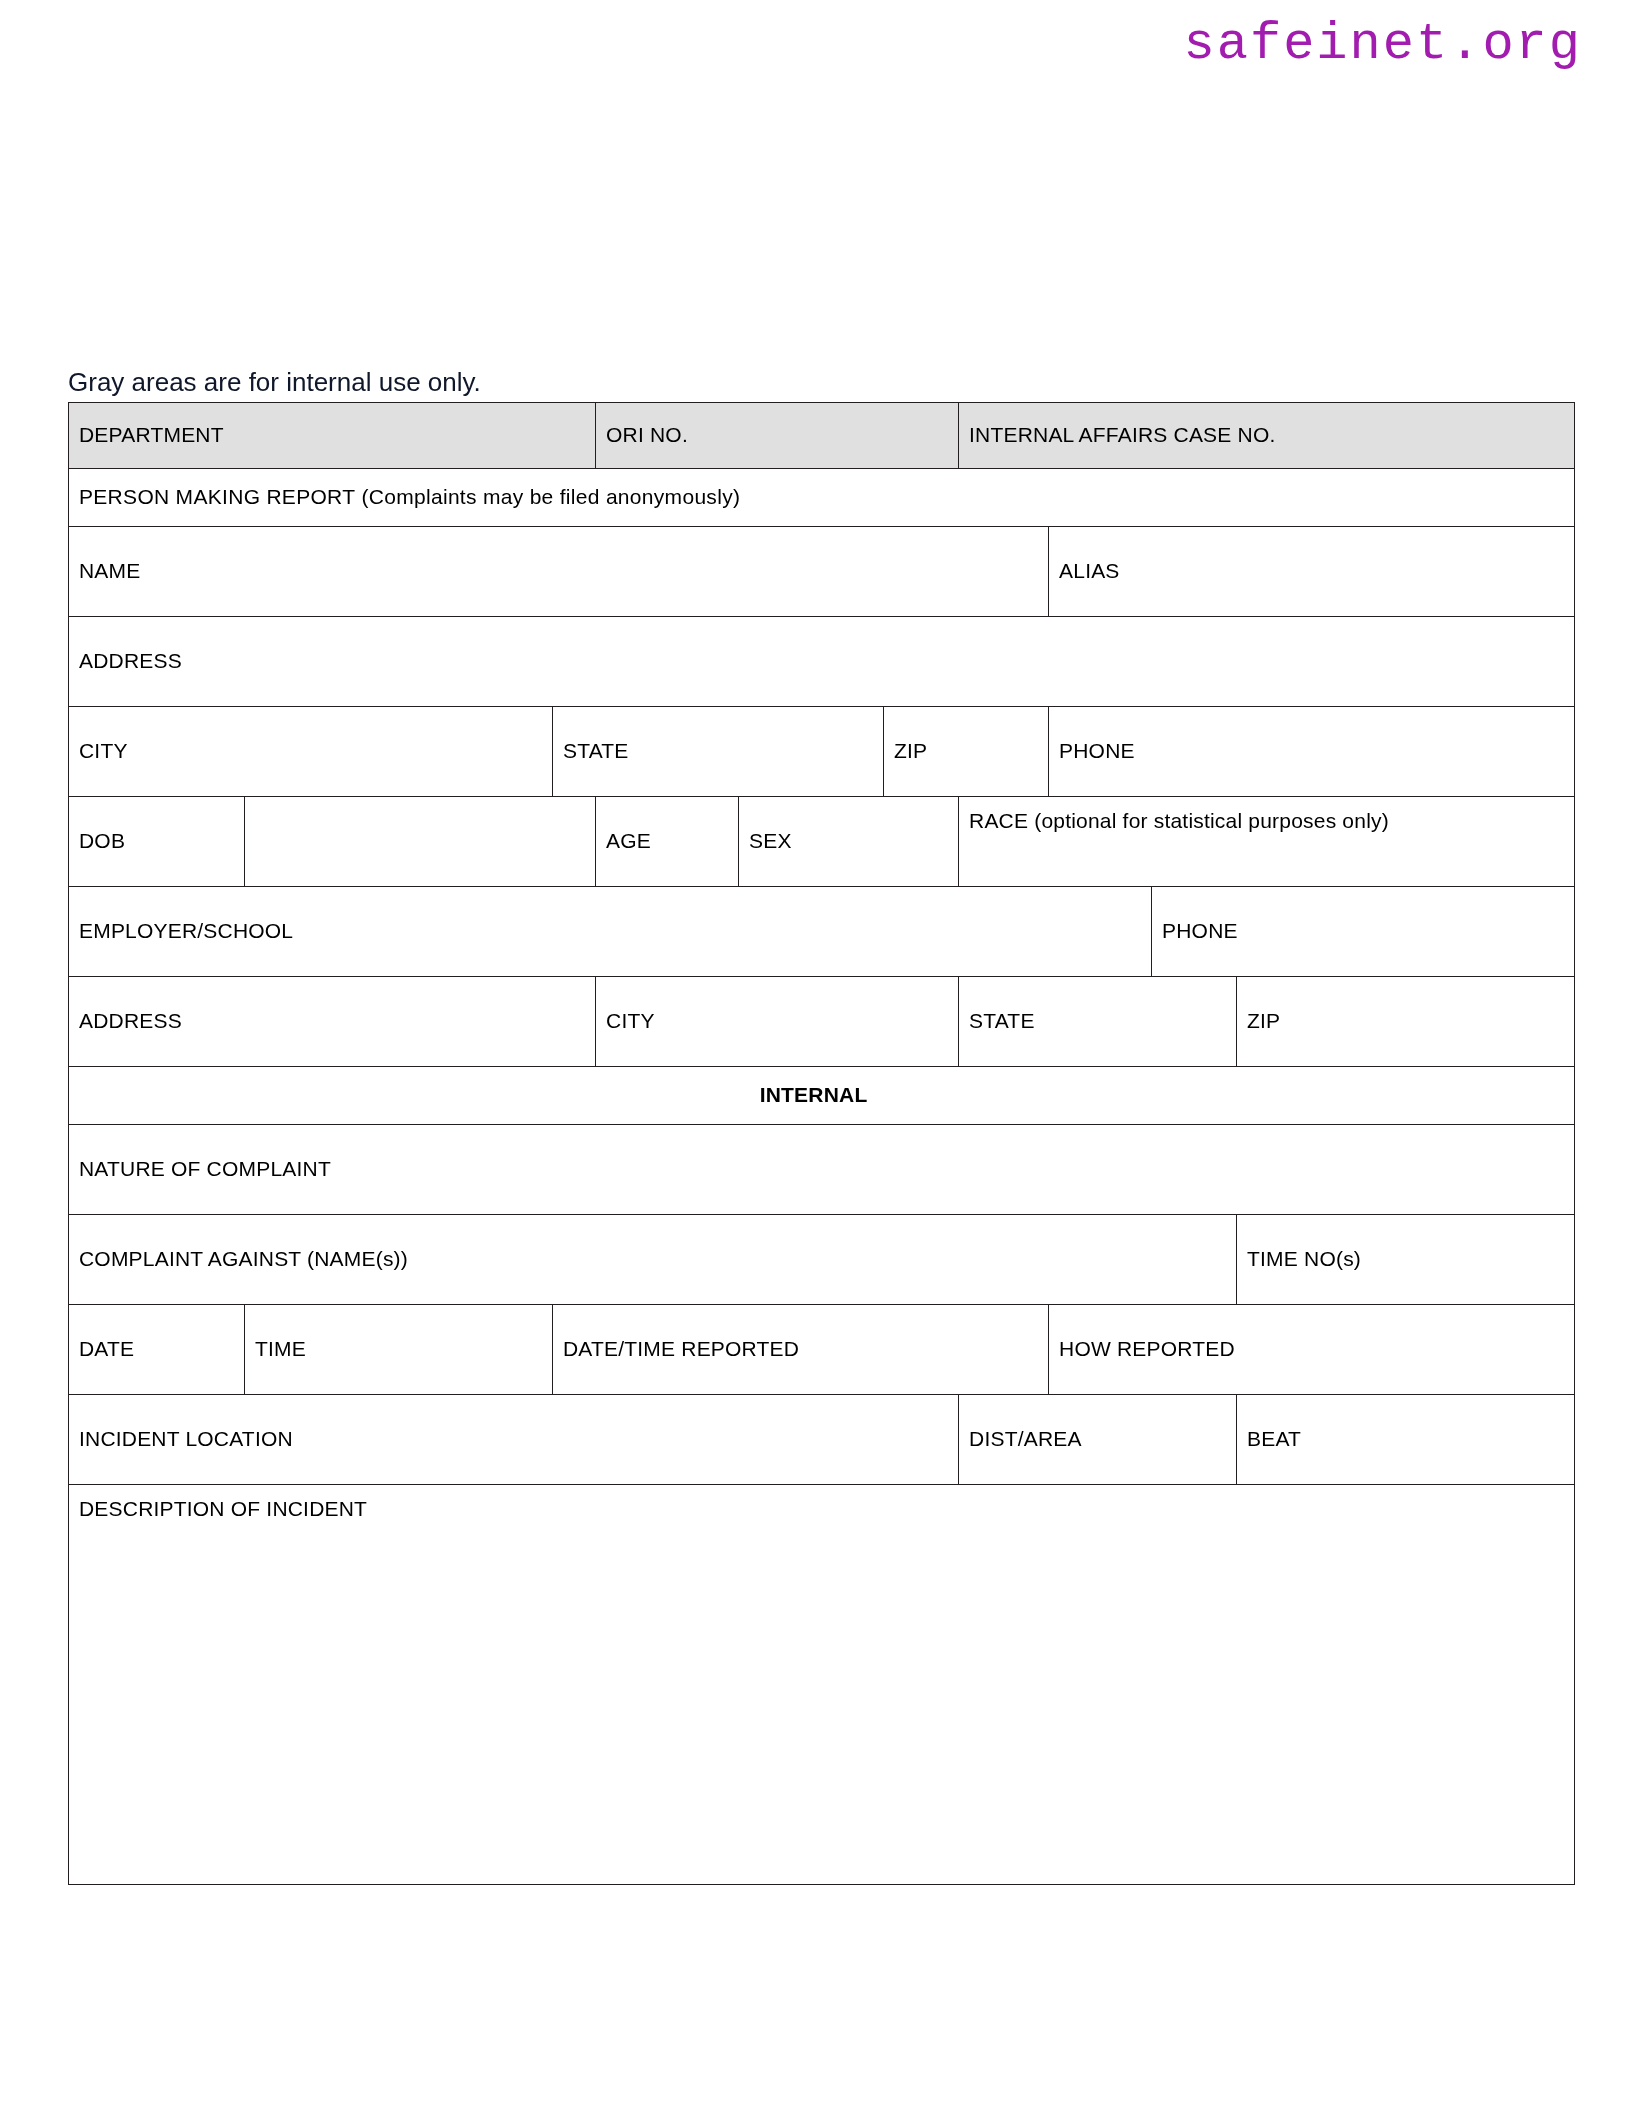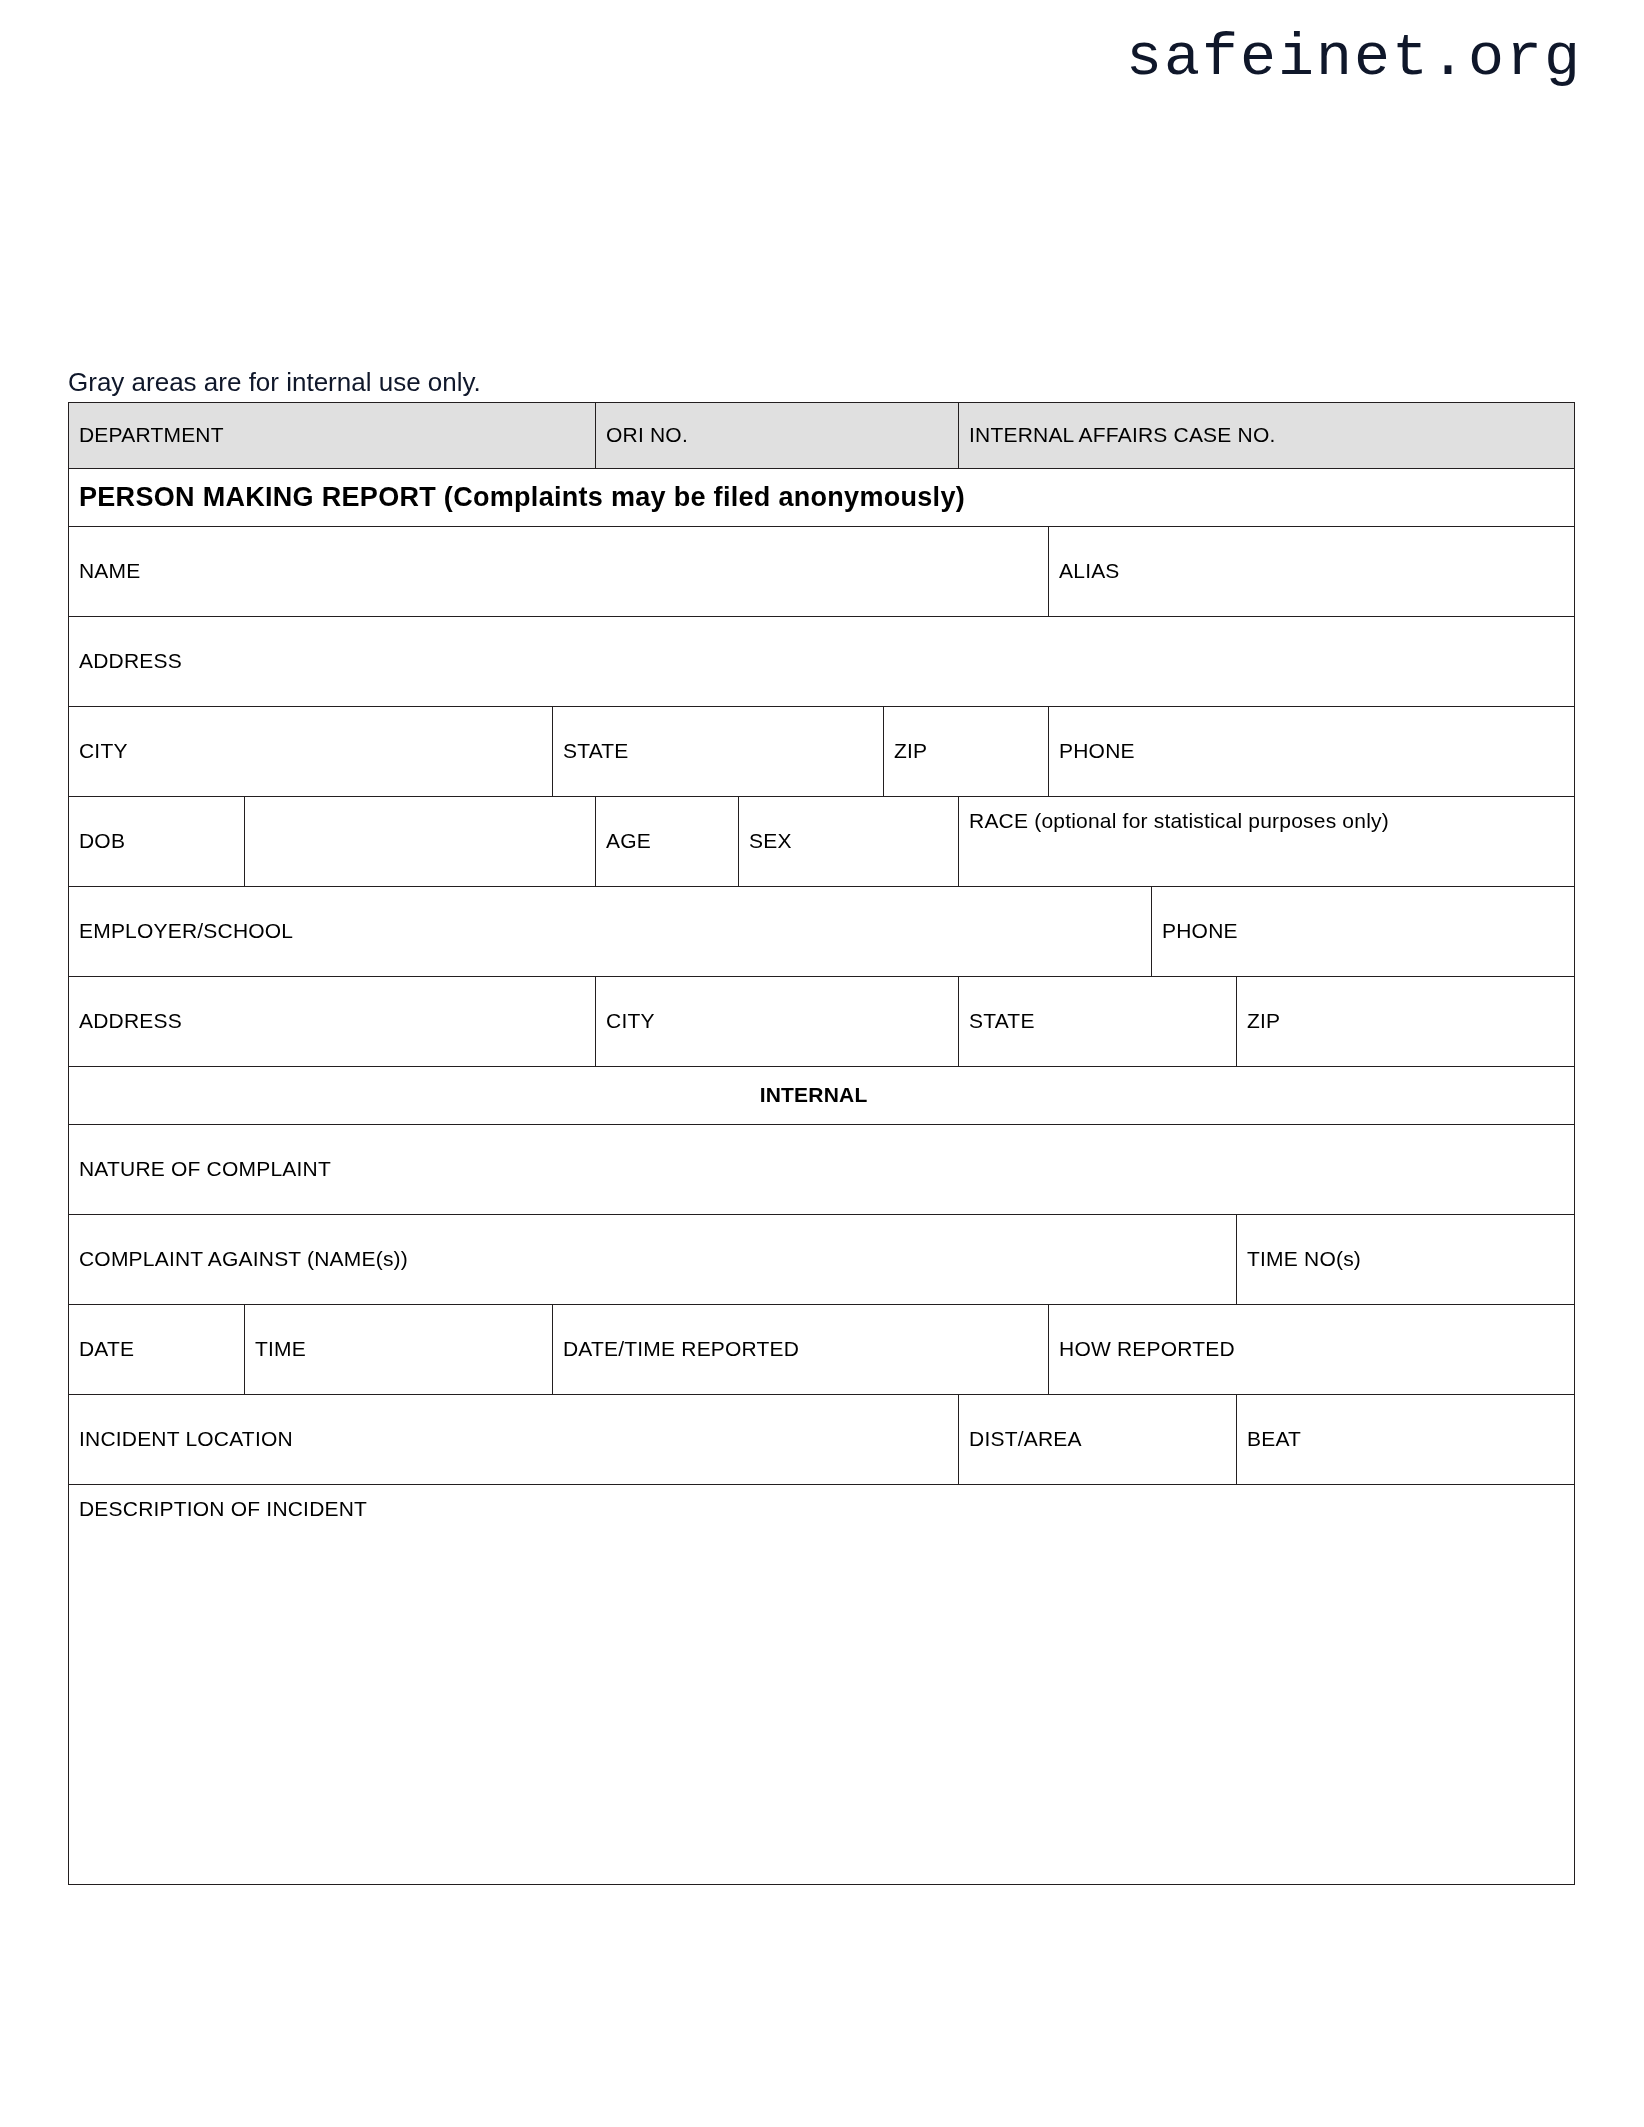--- a/index.html
+++ b/index.html
@@ -12,26 +12,26 @@
     height: 2127px;
     position: relative;
     font-family: "Liberation Sans", sans-serif;
     color: #000000;
     -webkit-font-smoothing: antialiased;
   }
 
   
   .site-header {
     position: absolute;
-    top: 28px;
+    top: 19px;
     right: 62px;
     font-family: "Liberation Mono", "DejaVu Sans Mono", monospace;
-    font-size: 60px;
+    font-size: 52px;
     letter-spacing: 2px;
-    color: #0f172a;
+    color: #a21caf;
     line-height: 1;
     white-space: nowrap;
   }
 
   .notice {
     position: absolute;
     left: 68px;
     top: 368px;
     font-size: 26px;
     line-height: 1.1;
@@ -69,22 +69,22 @@
   .label { display: block; }
 
   
   td.mid {
     vertical-align: middle;
     padding-top: 0;
     padding-bottom: 0;
   }
 
   .section-title {
-    font-size: 27px;
-    font-weight: bold;
+    font-size: 21px;
+    font-weight: normal;
     letter-spacing: 0.3px;
   }
   .centered {
     text-align: center;
     font-size: 28px;
     font-weight: bold;
     letter-spacing: 0.5px;
   }
   .top-label {
     vertical-align: top;

